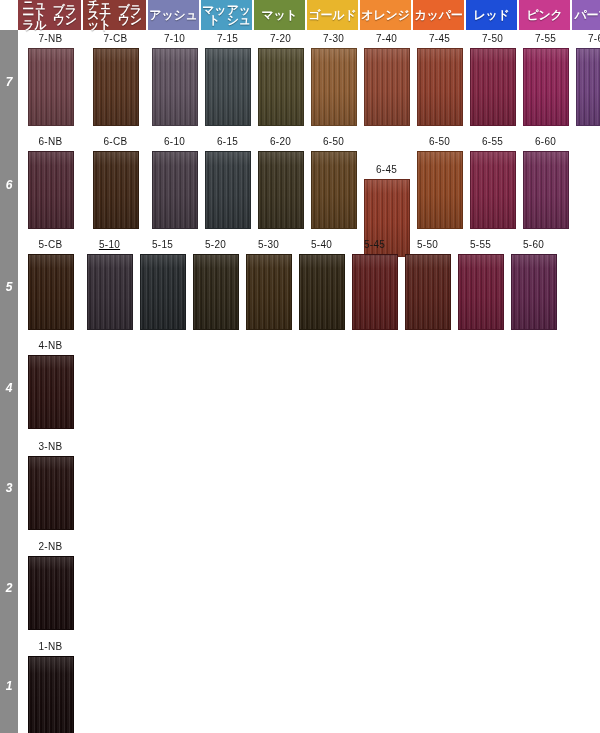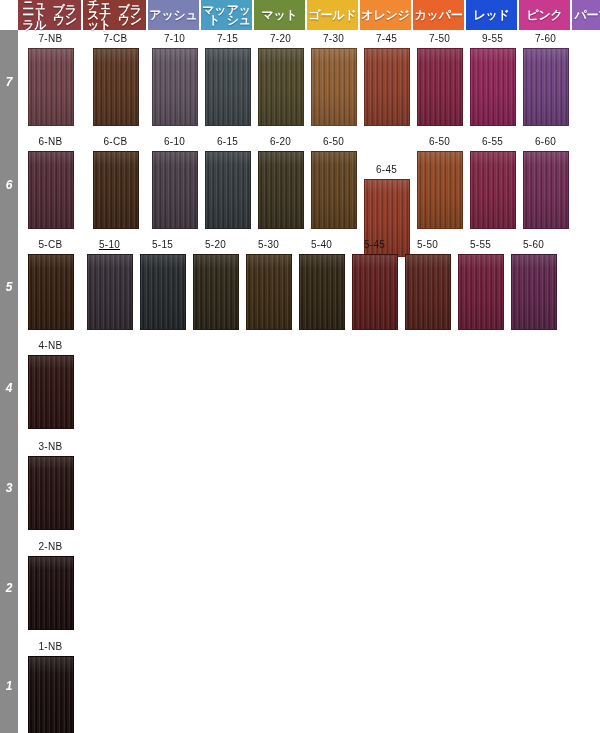--- a/index.html
+++ b/index.html
@@ -192,29 +192,33 @@
         </div>
         <div class="cell" style="width: 53px;">
           <div class="code">7-20</div>
           <div class="swatch" style="height: 78px; background: rgb(76, 69, 41);"></div>
         </div>
         <div class="cell" style="width: 53px;">
           <div class="code">7-30</div>
           <div class="swatch" style="height: 78px; background: rgb(138, 90, 49);"></div>
         </div>
         <div class="cell" style="width: 53px;">
+          <div class="code">7-40</div>
+          <div class="swatch" style="height: 78px; background: rgb(139, 68, 48);"></div>
+        </div>
+        <div class="cell" style="width: 53px;">
           <div class="code">7-45</div>
           <div class="swatch" style="height: 78px; background: rgb(138, 60, 42);"></div>
         </div>
         <div class="cell" style="width: 53px;">
           <div class="code">7-50</div>
           <div class="swatch" style="height: 78px; background: rgb(125, 35, 64);"></div>
         </div>
         <div class="cell" style="width: 53px;">
-          <div class="code">9-55</div>
+          <div class="code">7-55</div>
           <div class="swatch" style="height: 78px; background: rgb(138, 35, 83);"></div>
         </div>
         <div class="cell" style="width: 53px;">
           <div class="code">7-60</div>
           <div class="swatch" style="height: 78px; background: rgb(106, 63, 121);"></div>
         </div>
       </div>
       <div class="grid-row" style="top: 133px;">
         <div class="cell" style="width: 65px;">
           <div class="code">6-NB</div>

